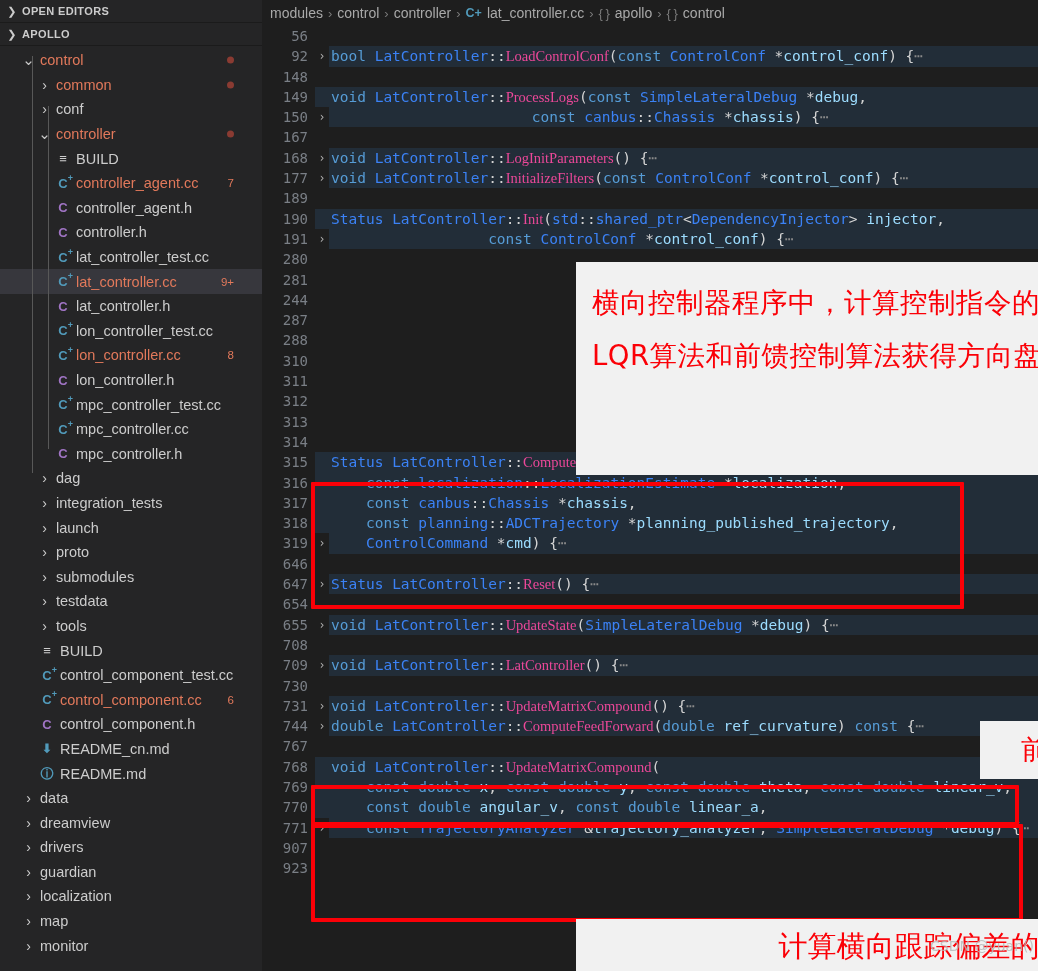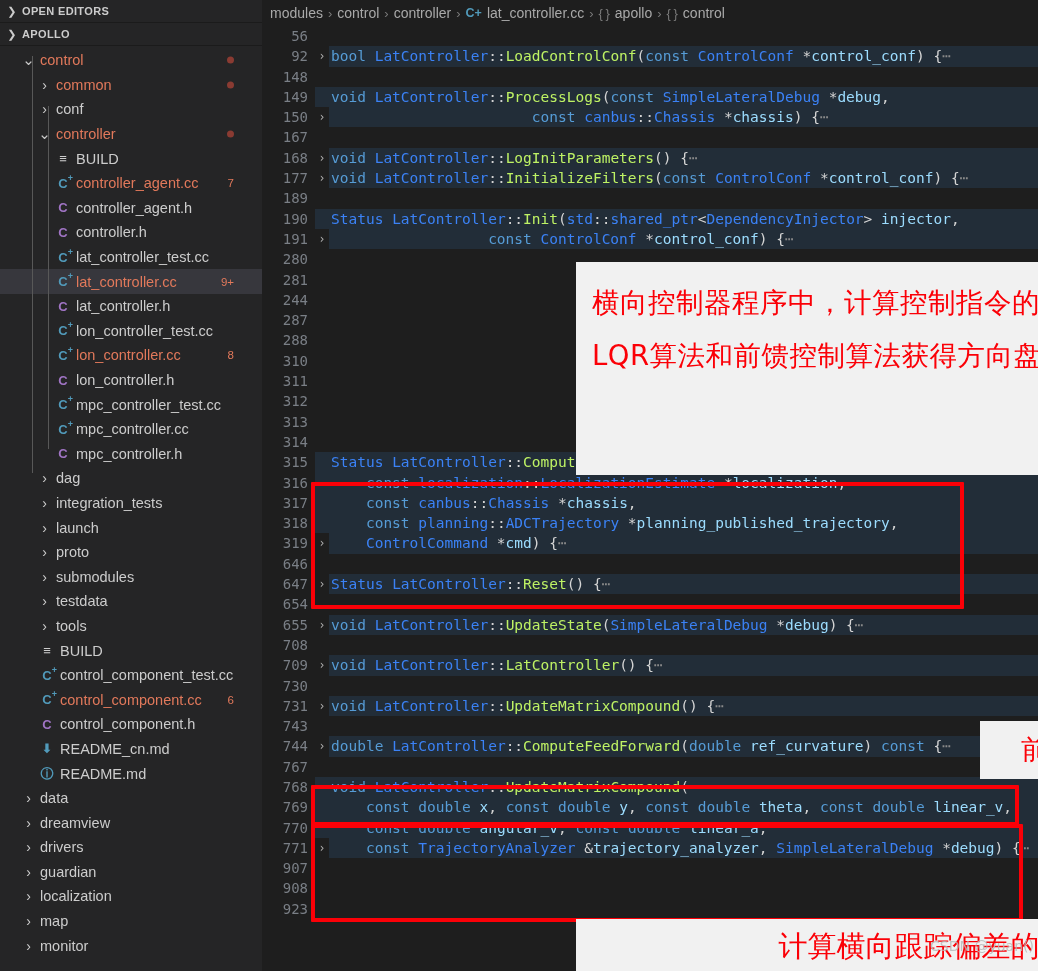--- a/index.html
+++ b/index.html
@@ -71,21 +71,21 @@
     color:#7a7f86;font-size:14px;background:#1e1e1e;z-index:2;
   }
   .arrow{
     width:14px;flex:0 0 14px;text-align:center;color:#b0b0b0;font-size:11.5px;
     background:#1e1e1e;z-index:2;
   }
   .src{flex:1 1 auto;padding-left:2px;}
   
   .kw{color:#569cd6;}
   .ty{color:#3b82f6;}
-  .fn{color:#bef264;}
+  .fn{color:#ec4899;font-family:Liberation Serif, serif;}
   .var{color:#9cdcfe;}
   .pl{color:#d4d4d4;}
   .el{color:#8a8a8a;}
 
   
   .redbox{position:absolute;border:4px solid #fb0007;border-radius:1px;pointer-events:none;z-index:40;}
   .note{
     position:absolute;background:#f1f1f1;z-index:45;
     color:#fb0007;font-family:"DejaVu Sans","Liberation Sans",sans-serif;
     font-weight:normal;
@@ -359,29 +359,27 @@
         <div class="cline fold"><span class="gutter">318</span><span class="arrow"></span><span class="src"><span class="pl">    </span><span class="kw">const</span><span class="pl"> </span><span class="ty">planning</span><span class="pl">::</span><span class="ty">ADCTrajectory</span><span class="pl"> *</span><span class="var">planning_published_trajectory</span><span class="pl">,</span></span></div>
         <div class="cline fold"><span class="gutter">319</span><span class="arrow">›</span><span class="src"><span class="pl">    </span><span class="ty">ControlCommand</span><span class="pl"> *</span><span class="var">cmd</span><span class="pl">) {</span><span class="el">⋯</span></span></div>
         <div class="cline"><span class="gutter">646</span><span class="arrow"></span><span class="src"></span></div>
         <div class="cline fold"><span class="gutter">647</span><span class="arrow">›</span><span class="src"><span class="ty">Status</span><span class="pl"> </span><span class="ty">LatController</span><span class="pl">::</span><span class="fn">Reset</span><span class="pl">() {</span><span class="el">⋯</span></span></div>
         <div class="cline"><span class="gutter">654</span><span class="arrow"></span><span class="src"></span></div>
         <div class="cline fold"><span class="gutter">655</span><span class="arrow">›</span><span class="src"><span class="kw">void</span><span class="pl"> </span><span class="ty">LatController</span><span class="pl">::</span><span class="fn">UpdateState</span><span class="pl">(</span><span class="ty">SimpleLateralDebug</span><span class="pl"> *</span><span class="var">debug</span><span class="pl">) {</span><span class="el">⋯</span></span></div>
         <div class="cline"><span class="gutter">708</span><span class="arrow"></span><span class="src"></span></div>
         <div class="cline fold"><span class="gutter">709</span><span class="arrow">›</span><span class="src"><span class="kw">void</span><span class="pl"> </span><span class="ty">LatController</span><span class="pl">::</span><span class="fn">LatController</span><span class="pl">() {</span><span class="el">⋯</span></span></div>
         <div class="cline"><span class="gutter">730</span><span class="arrow"></span><span class="src"></span></div>
         <div class="cline fold"><span class="gutter">731</span><span class="arrow">›</span><span class="src"><span class="kw">void</span><span class="pl"> </span><span class="ty">LatController</span><span class="pl">::</span><span class="fn">UpdateMatrixCompound</span><span class="pl">() {</span><span class="el">⋯</span></span></div>
-        <div class="cline"><span class="gutter">743</span><span class="arrow"></span><span class="src"></span></div>
         <div class="cline fold"><span class="gutter">744</span><span class="arrow">›</span><span class="src"><span class="kw">double</span><span class="pl"> </span><span class="ty">LatController</span><span class="pl">::</span><span class="fn">ComputeFeedForward</span><span class="pl">(</span><span class="kw">double</span><span class="pl"> </span><span class="var">ref_curvature</span><span class="pl">) </span><span class="kw">const</span><span class="pl"> {</span><span class="el">⋯</span></span></div>
         <div class="cline"><span class="gutter">767</span><span class="arrow"></span><span class="src"></span></div>
         <div class="cline fold"><span class="gutter">768</span><span class="arrow"></span><span class="src"><span class="kw">void</span><span class="pl"> </span><span class="ty">LatController</span><span class="pl">::</span><span class="fn">UpdateMatrixCompound</span><span class="pl">(</span></span></div>
         <div class="cline fold"><span class="gutter">769</span><span class="arrow"></span><span class="src"><span class="pl">    </span><span class="kw">const</span><span class="pl"> </span><span class="kw">double</span><span class="pl"> </span><span class="var">x</span><span class="pl">, </span><span class="kw">const</span><span class="pl"> </span><span class="kw">double</span><span class="pl"> </span><span class="var">y</span><span class="pl">, </span><span class="kw">const</span><span class="pl"> </span><span class="kw">double</span><span class="pl"> </span><span class="var">theta</span><span class="pl">, </span><span class="kw">const</span><span class="pl"> </span><span class="kw">double</span><span class="pl"> </span><span class="var">linear_v</span><span class="pl">,</span></span></div>
         <div class="cline fold"><span class="gutter">770</span><span class="arrow"></span><span class="src"><span class="pl">    </span><span class="kw">const</span><span class="pl"> </span><span class="kw">double</span><span class="pl"> </span><span class="var">angular_v</span><span class="pl">, </span><span class="kw">const</span><span class="pl"> </span><span class="kw">double</span><span class="pl"> </span><span class="var">linear_a</span><span class="pl">,</span></span></div>
         <div class="cline fold"><span class="gutter">771</span><span class="arrow">›</span><span class="src"><span class="pl">    </span><span class="kw">const</span><span class="pl"> </span><span class="ty">TrajectoryAnalyzer</span><span class="pl"> &amp;</span><span class="var">trajectory_analyzer</span><span class="pl">, </span><span class="ty">SimpleLateralDebug</span><span class="pl"> *</span><span class="var">debug</span><span class="pl">) {</span><span class="el">⋯</span></span></div>
         <div class="cline"><span class="gutter">907</span><span class="arrow"></span><span class="src"></span></div>
-        <div class="cline"><span class="gutter">908</span><span class="arrow"></span><span class="src"></span></div>
         <div class="cline"><span class="gutter">923</span><span class="arrow"></span><span class="src"></span></div>
       </div>
 
     <div class="redbox" style="left:49px;top:482px;width:645px;height:119px;"></div>
     <div class="redbox" style="left:49px;top:785px;width:700px;height:33px;"></div>
     <div class="redbox" style="left:49px;top:824px;width:704px;height:90px;"></div>
 
     <div class="note" id="note-main">横向控制器程序中，计算控制指令的函数，主要调用LQR算法和前馈控制算法获得方向盘指令。</div>
     <div class="note" id="note-ff">前馈控制函数</div>
     <div class="note" id="note-bottom">计算横向跟踪偏差的函数</div>

